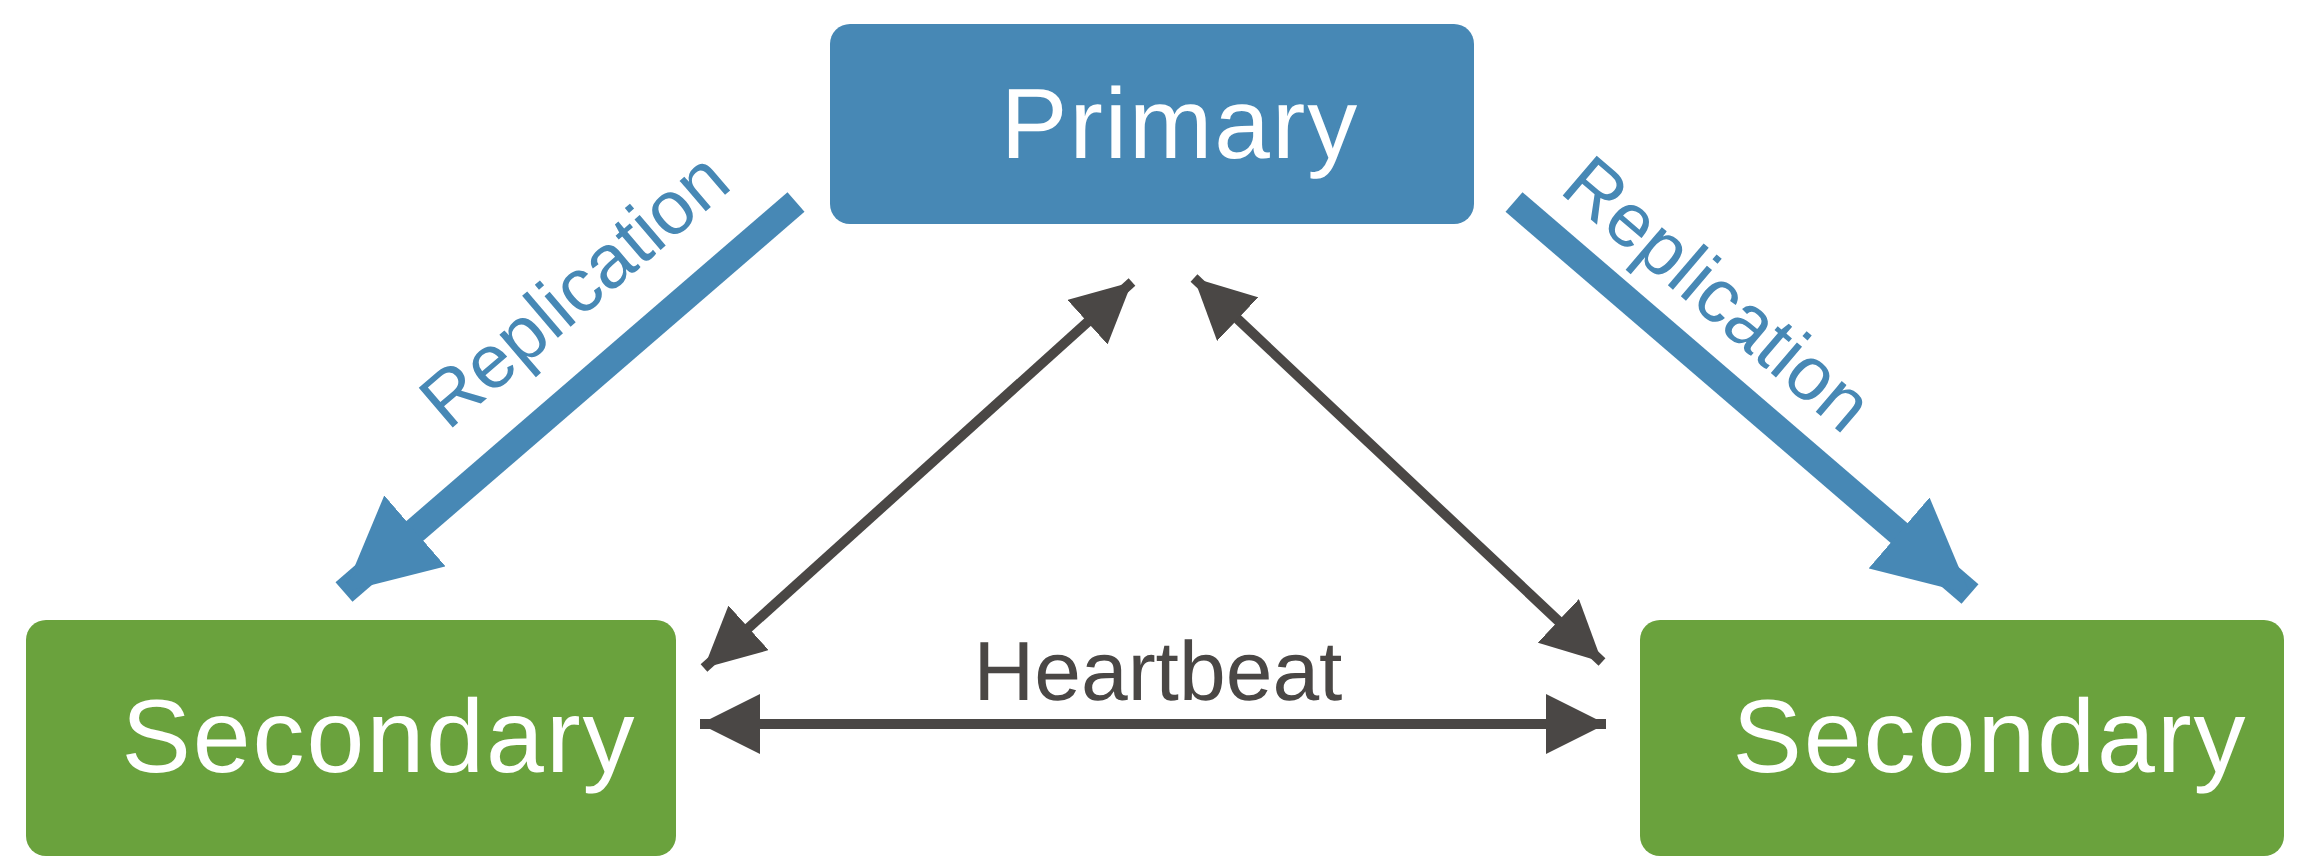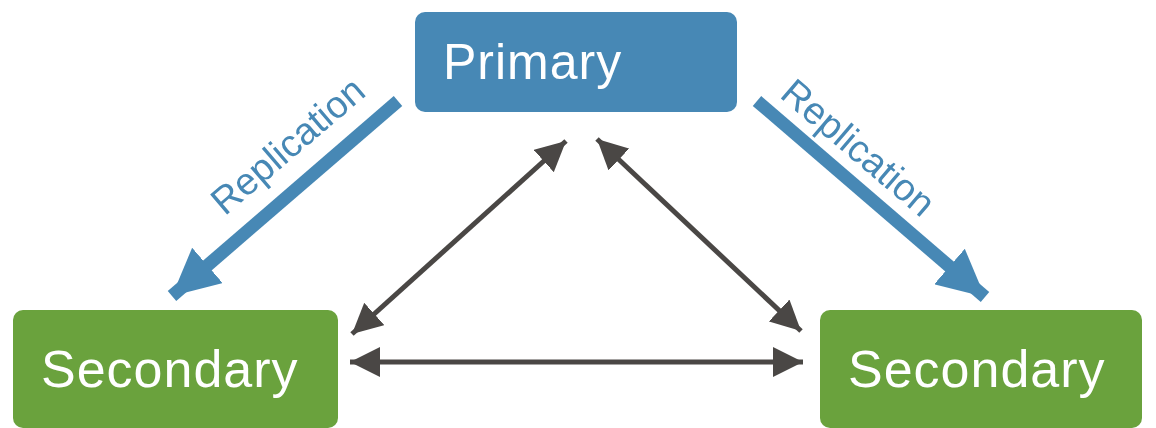--- a/index.html
+++ b/index.html
@@ -35,21 +35,21 @@
   .edge-heartbeat {
     stroke: var(--heartbeat-arrow);
     stroke-width: 5;
   }
   .head-replication { fill: var(--replication-arrow); }
   .head-heartbeat { fill: var(--heartbeat-arrow); }
   .node {
     position: absolute;
     display: flex;
     align-items: center;
-    justify-content: flex-start;
+    justify-content: center;
     border-radius: 10px;
     color: var(--node-text);
     letter-spacing: 1px;
     padding-left: 28px;
   }
   .node-primary {
     left: 415px; top: 12px;
     width: 322px; height: 100px;
     background: var(--primary-node);
     font-size: 50px;
@@ -116,14 +116,15 @@
   </div>
 
   <div class="node node-secondary node-secondary-right">
     <span>Secondary</span>
   </div>
 
   <div class="edge-label edge-label-replication edge-label-replication-left">Replication</div>
 
   <div class="edge-label edge-label-replication edge-label-replication-right">Replication</div>
 
+  <div class="edge-label edge-label-heartbeat">Heartbeat</div>
 
 </div>
 
 </body></html>

